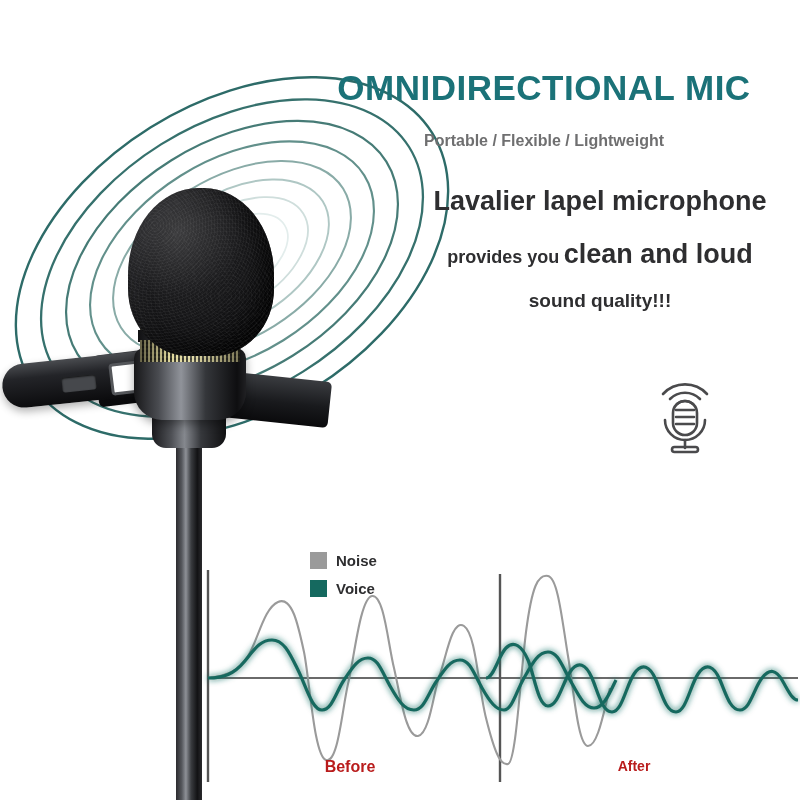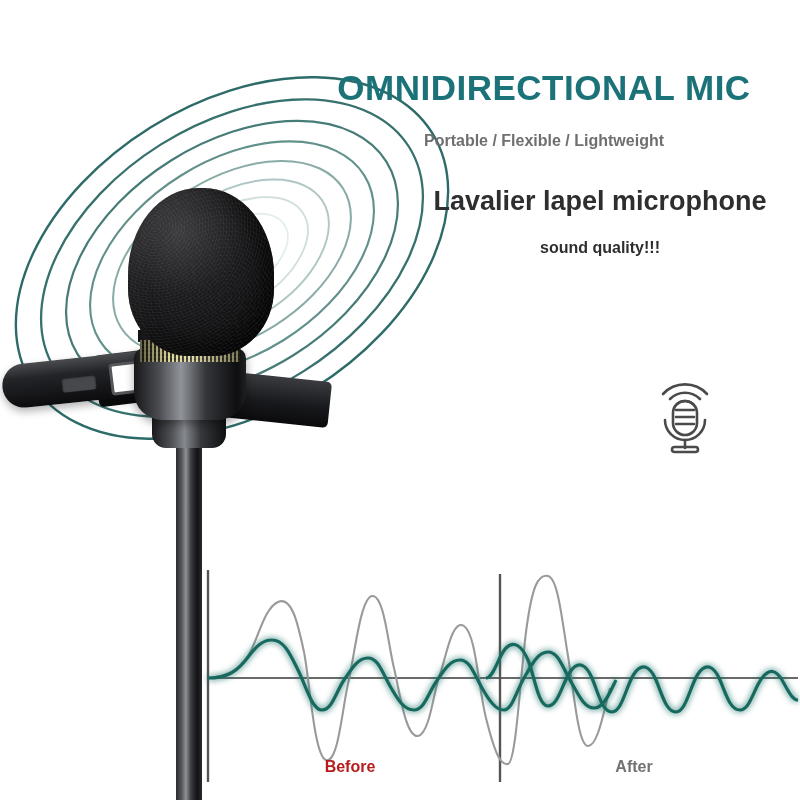--- a/index.html
+++ b/index.html
@@ -213,21 +213,21 @@
     font-weight: 600;
     white-space: nowrap;
     margin-bottom: 22px;
   }
   .copy-l2 {
     margin-bottom: 20px;
     white-space: nowrap;
   }
   .copy-sm { font-size: 18px; font-weight: 700; }
   .copy-lg { font-size: 27px; font-weight: 700; }
-  .copy-l3 { font-size: 16px; font-weight: 700; margin-top: 8px; }
+  .copy-l3 { font-size: 19px; font-weight: 700; margin-top: 8px; }
 
   
   #mic-glyph {
     position: absolute;
     left: 648px;
     top: 368px;
     width: 74px;
     height: 86px;
   }
 
@@ -278,23 +278,23 @@
     font-size: 16px;
     font-weight: 700;
     color: #b91c1c;
   }
   #lbl-after {
     position: absolute;
     left: 554px;
     top: 758px;
     width: 160px;
     text-align: center;
-    font-size: 16px;
+    font-size: 14px;
     font-weight: 700;
-    color: #737373;
+    color: #b91c1c;
   }
 </style>
 </head>
 <body>
 
 <div id="page">
 
   <svg id="rings" viewBox="0 0 470 520">
     <g transform="translate(232 258) rotate(-32)" fill="none" stroke-linecap="round">
       <ellipse cx="0" cy="0" rx="236" ry="154" stroke="#2d6b68" stroke-width="2.4"></ellipse>
@@ -323,37 +323,51 @@
     <div class="mesh m2"></div>
     <div class="mesh-shade m2"></div>
     <div class="foam"></div>
   </div>
 
   <div id="subhead">Portable / Flexible / Lightweight</div>
   <div id="headline">OMNIDIRECTIONAL MIC</div>
 
   <div id="copy">
     <div class="copy-l1">Lavalier lapel microphone</div>
+    <div class="copy-l2">
+      <span class="copy-sm">provides you</span>
+      <span class="copy-lg">clean and loud</span>
+    </div>
     <div class="copy-l3">sound quality!!!</div>
   </div>
 
   <svg id="mic-glyph" viewBox="0 0 74 86">
     <g fill="none" stroke="#4a4a4c" stroke-width="2.6" stroke-linecap="round">
       <path d="M15 26 A30 30 0 0 1 59 26"></path>
       <path d="M22 31 A21 21 0 0 1 52 31"></path>
       <path d="M29 36 A12 12 0 0 1 45 36"></path>
       <rect x="25" y="33" width="24" height="34" rx="12"></rect>
       <path d="M17 52 a20 20 0 0 0 40 0"></path>
       <path d="M37 72 v8"></path>
       <rect x="24" y="79" width="26" height="5" rx="2.5"></rect>
       <path d="M28 42 h18 M28 49 h18 M28 56 h18"></path>
     </g>
   </svg>
 
 
+  <div id="legend">
+    <div class="legend-row">
+      <span class="swatch" style="background:#9a9a9a"></span>
+      <span class="legend-label">Noise</span>
+    </div>
+    <div class="legend-row">
+      <span class="swatch" style="background:#15695f"></span>
+      <span class="legend-label">Voice</span>
+    </div>
+  </div>
 
   <svg id="wave" viewBox="0 0 614 230">
     <defs>
       <filter id="glow" x="-30%" y="-60%" width="160%" height="220%">
         <feGaussianBlur stdDeviation="3" result="b"></feGaussianBlur>
         <feMerge>
             <feMergeNode in="b"></feMergeNode>
             <feMergeNode in="SourceGraphic"></feMergeNode>
           </feMerge>
       </filter>

